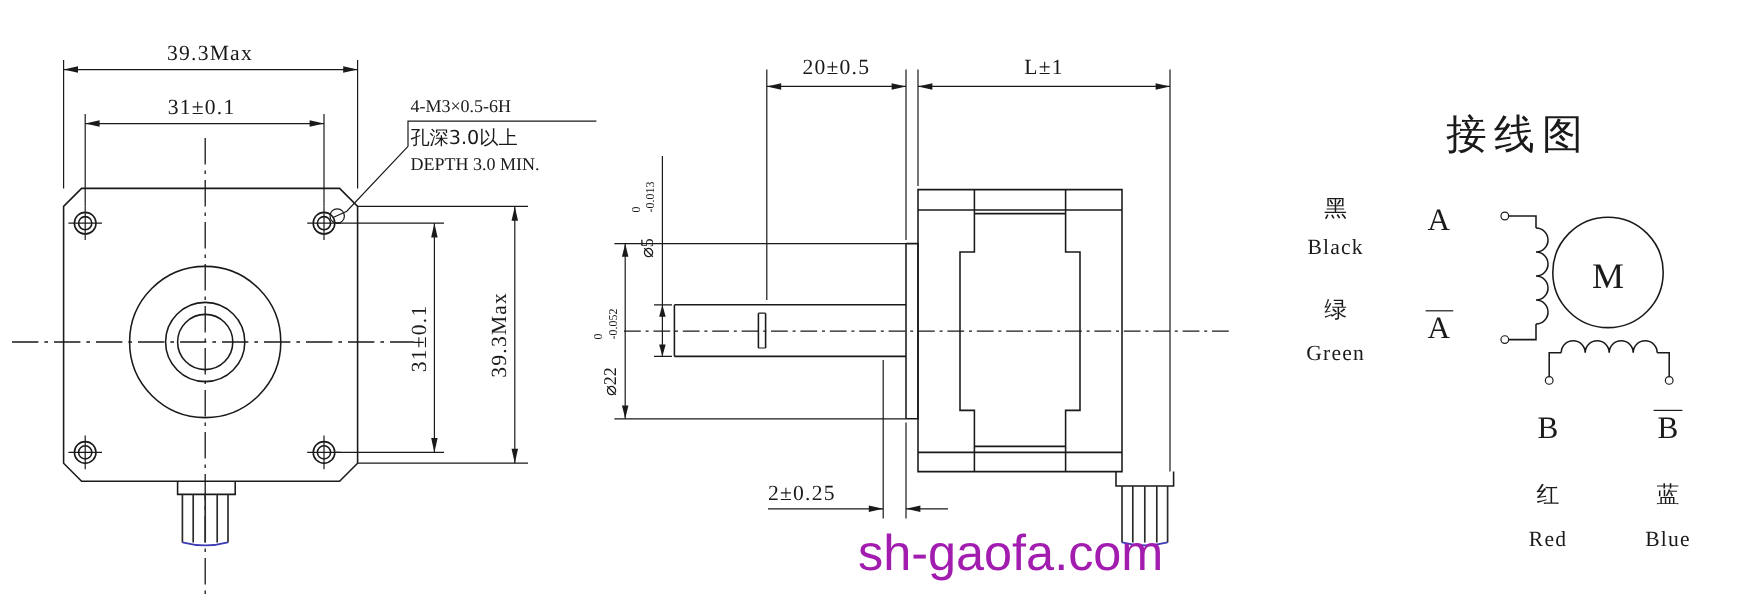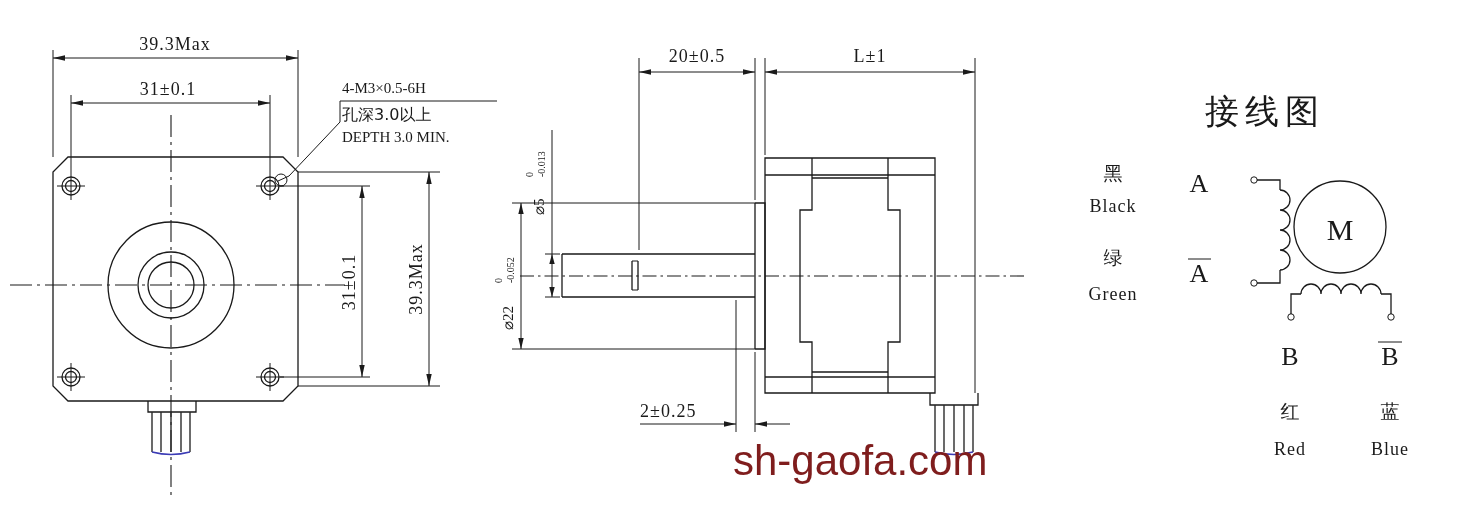--- a/index.html
+++ b/index.html
@@ -19,22 +19,22 @@
   .wireblue{stroke:#3b3bb5;stroke-width:1.4;fill:none;}
   .circ{stroke:#1a1a1a;stroke-width:1.3;fill:none;}
   .txt{font-family:"Liberation Serif",serif;fill:#1a1a1a;
        font-size:18px;letter-spacing:1px;}
   .txt-cn{font-family:"DejaVu Sans",sans-serif;fill:#1a1a1a;font-size:19px;}
   .txt-sm{font-family:"Liberation Serif",serif;fill:#1a1a1a;font-size:15px;}
   .txt-tiny{font-family:"Liberation Serif",serif;fill:#1a1a1a;font-size:10px;}
   .txt-big{font-family:"DejaVu Sans",sans-serif;fill:#1a1a1a;font-size:34px;
            letter-spacing:6px;}
   .txt-lbl{font-family:"Liberation Serif",serif;fill:#1a1a1a;font-size:26px;}
-  .wm{position:absolute;left:733px;top:437px;
-      font-family:"Liberation Sans",sans-serif;font-size:42px;color:#7f1d1d;
+  .wm{position:absolute;left:715px;top:437px;
+      font-family:"Liberation Sans",sans-serif;font-size:42px;color:#a21caf;
       letter-spacing:0px;white-space:nowrap;}
 </style>
 </head>
 <body>
 
 <div id="stage">
 
 <svg width="1460" height="508" viewBox="0 0 1460 508">
 
   <g>

